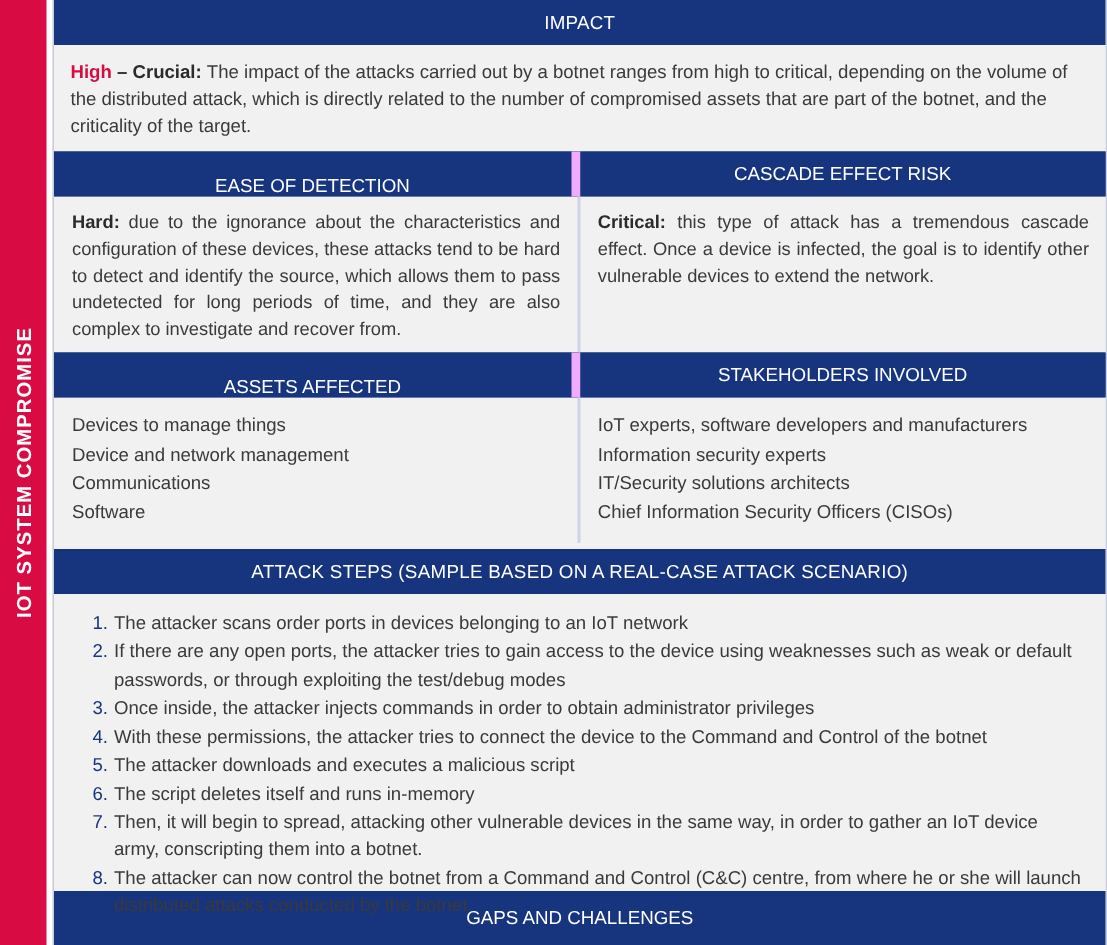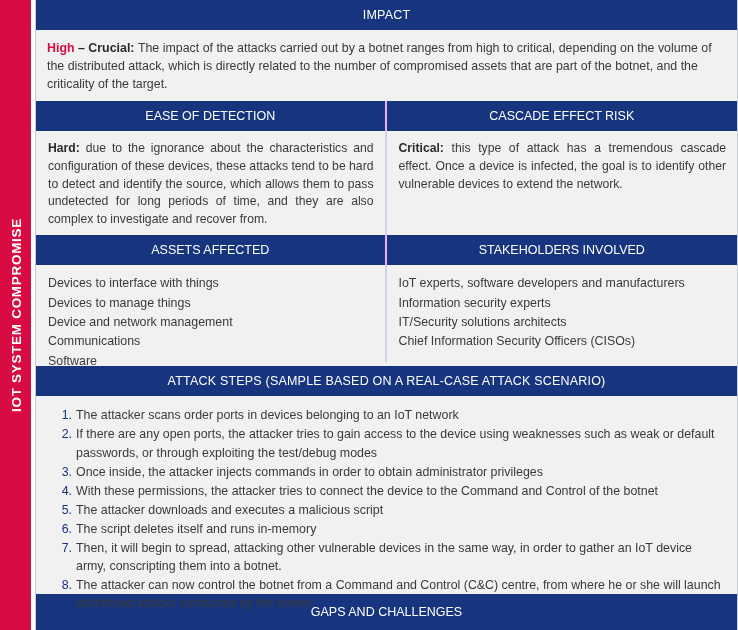--- a/index.html
+++ b/index.html
@@ -83,21 +83,22 @@
     flex: 1 1 50%;
     background: #17347f;
     color: #ffffff;
     font-size: 12.5px;
     display: flex;
     align-items: center;
     justify-content: center;
     box-sizing: border-box;
   }
   .bar-split > .bar-half.left {
-    border-right: 2px solid #f0abfc;
+    border-right: 6px solid #f0abfc;
+    align-items: flex-end;
   }
 
   .panel {
     background: #f1f1f1;
     box-sizing: border-box;
     color: #333333;
     font-size: 12.3px;
     line-height: 1.42;
   }
 
@@ -229,21 +230,20 @@
         <span>ASSETS AFFECTED</span>
       </div>
       <div class="bar-half right">
         <span>STAKEHOLDERS INVOLVED</span>
       </div>
     </div>
 
     <div class="panel-split" style="height:97px;">
       <div class="panel-half left assets-body">
         <ul class="list-plain">
-          <li>Devices to interface with things</li>
           <li>Devices to manage things</li>
           <li>Device and network management</li>
           <li>Communications</li>
           <li>Software</li>
         </ul>
       </div>
       <div class="panel-half right stake-body">
         <ul class="list-plain">
           <li>IoT experts, software developers and manufacturers</li>
           <li>Information security experts</li>

